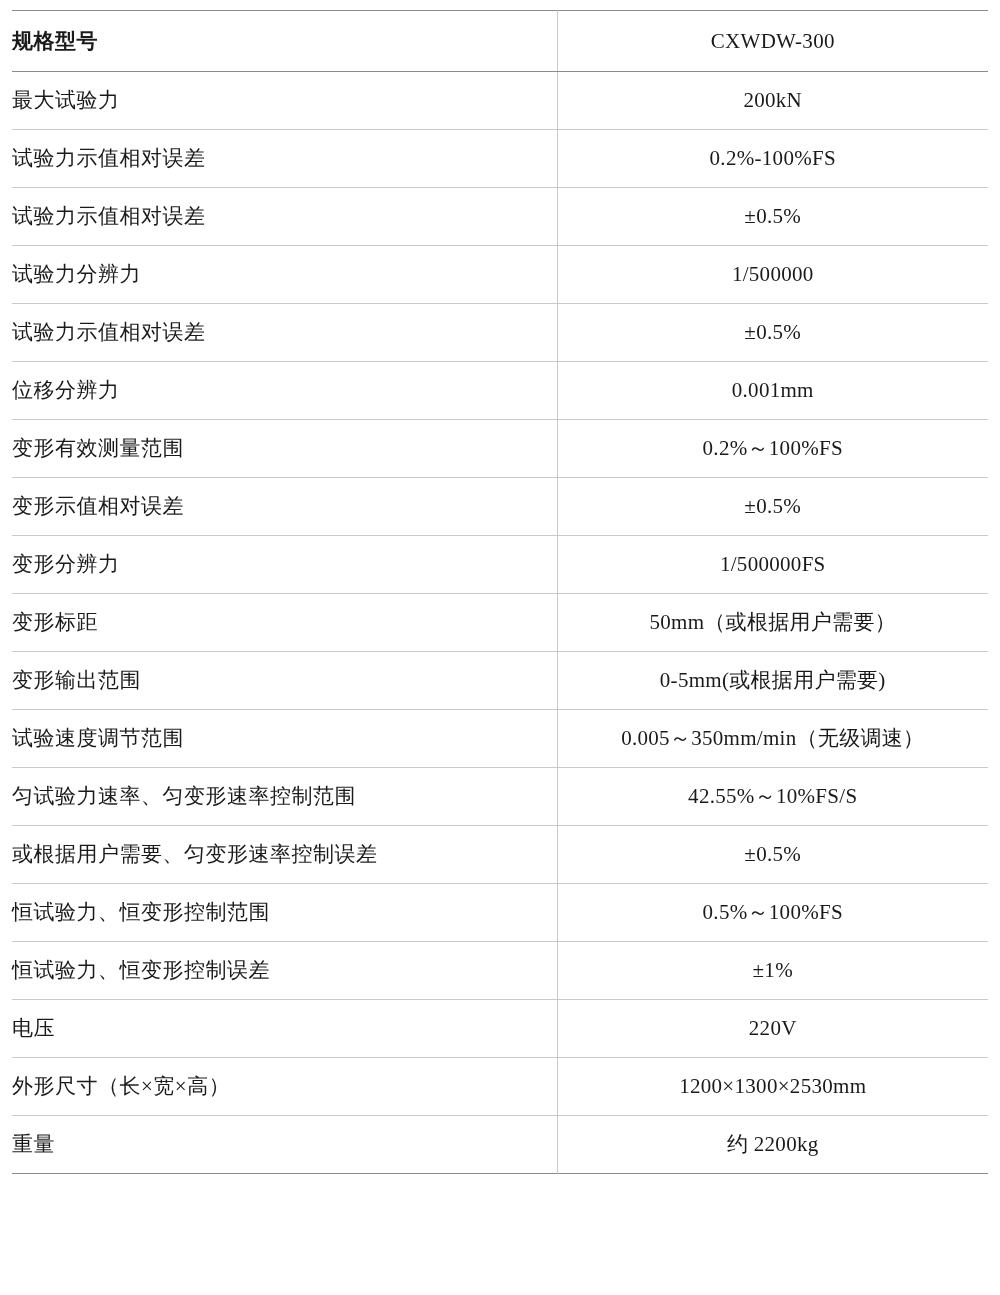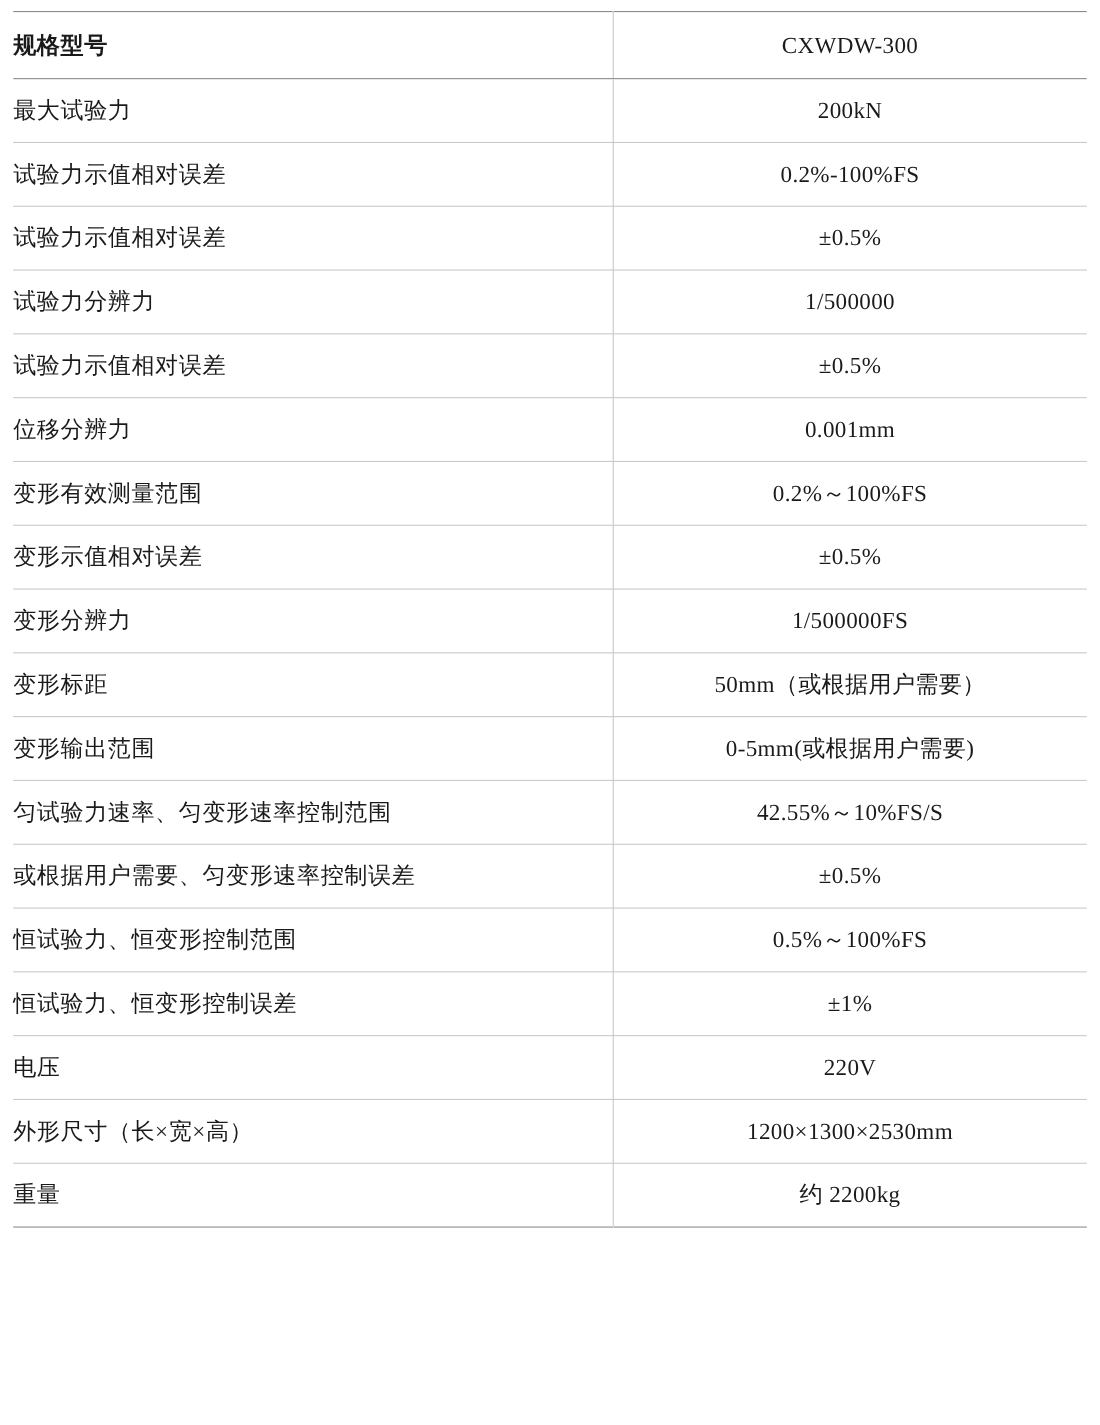--- a/index.html
+++ b/index.html
@@ -112,20 +112,24 @@
       </tr>
       <tr>
         <td class="label">变形标距</td>
         <td class="value">50mm（或根据用户需要）</td>
       </tr>
       <tr>
         <td class="label">变形输出范围</td>
         <td class="value">0-5mm(或根据用户需要)</td>
       </tr>
       <tr>
+        <td class="label">试验速度调节范围</td>
+        <td class="value">0.005～350mm/min（无级调速）</td>
+      </tr>
+      <tr>
         <td class="label">匀试验力速率、匀变形速率控制范围</td>
         <td class="value">42.55%～10%FS/S</td>
       </tr>
       <tr>
         <td class="label">或根据用户需要、匀变形速率控制误差</td>
         <td class="value">±0.5%</td>
       </tr>
       <tr>
         <td class="label">恒试验力、恒变形控制范围</td>
         <td class="value">0.5%～100%FS</td>

